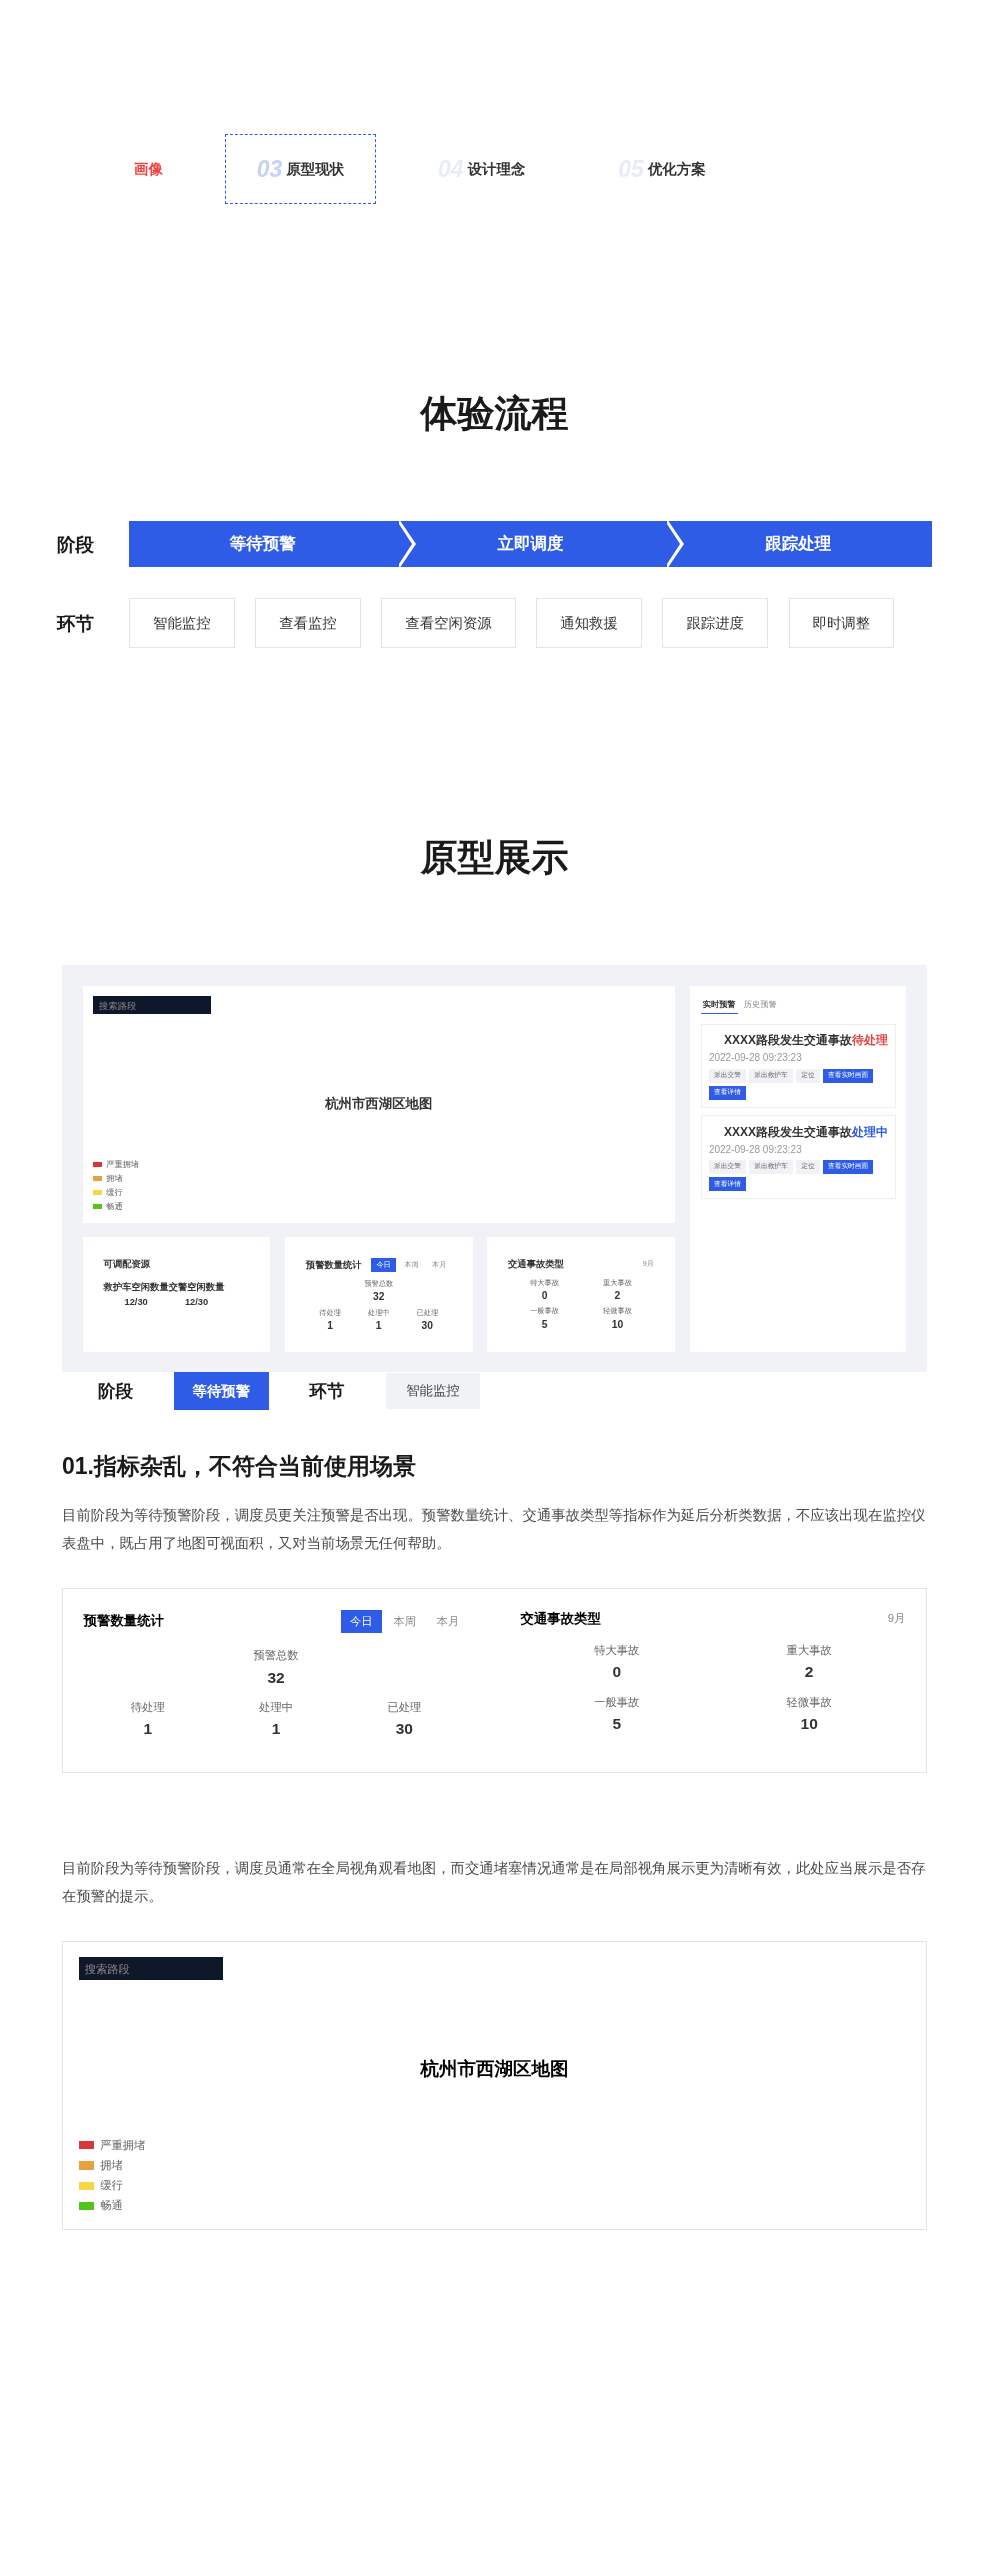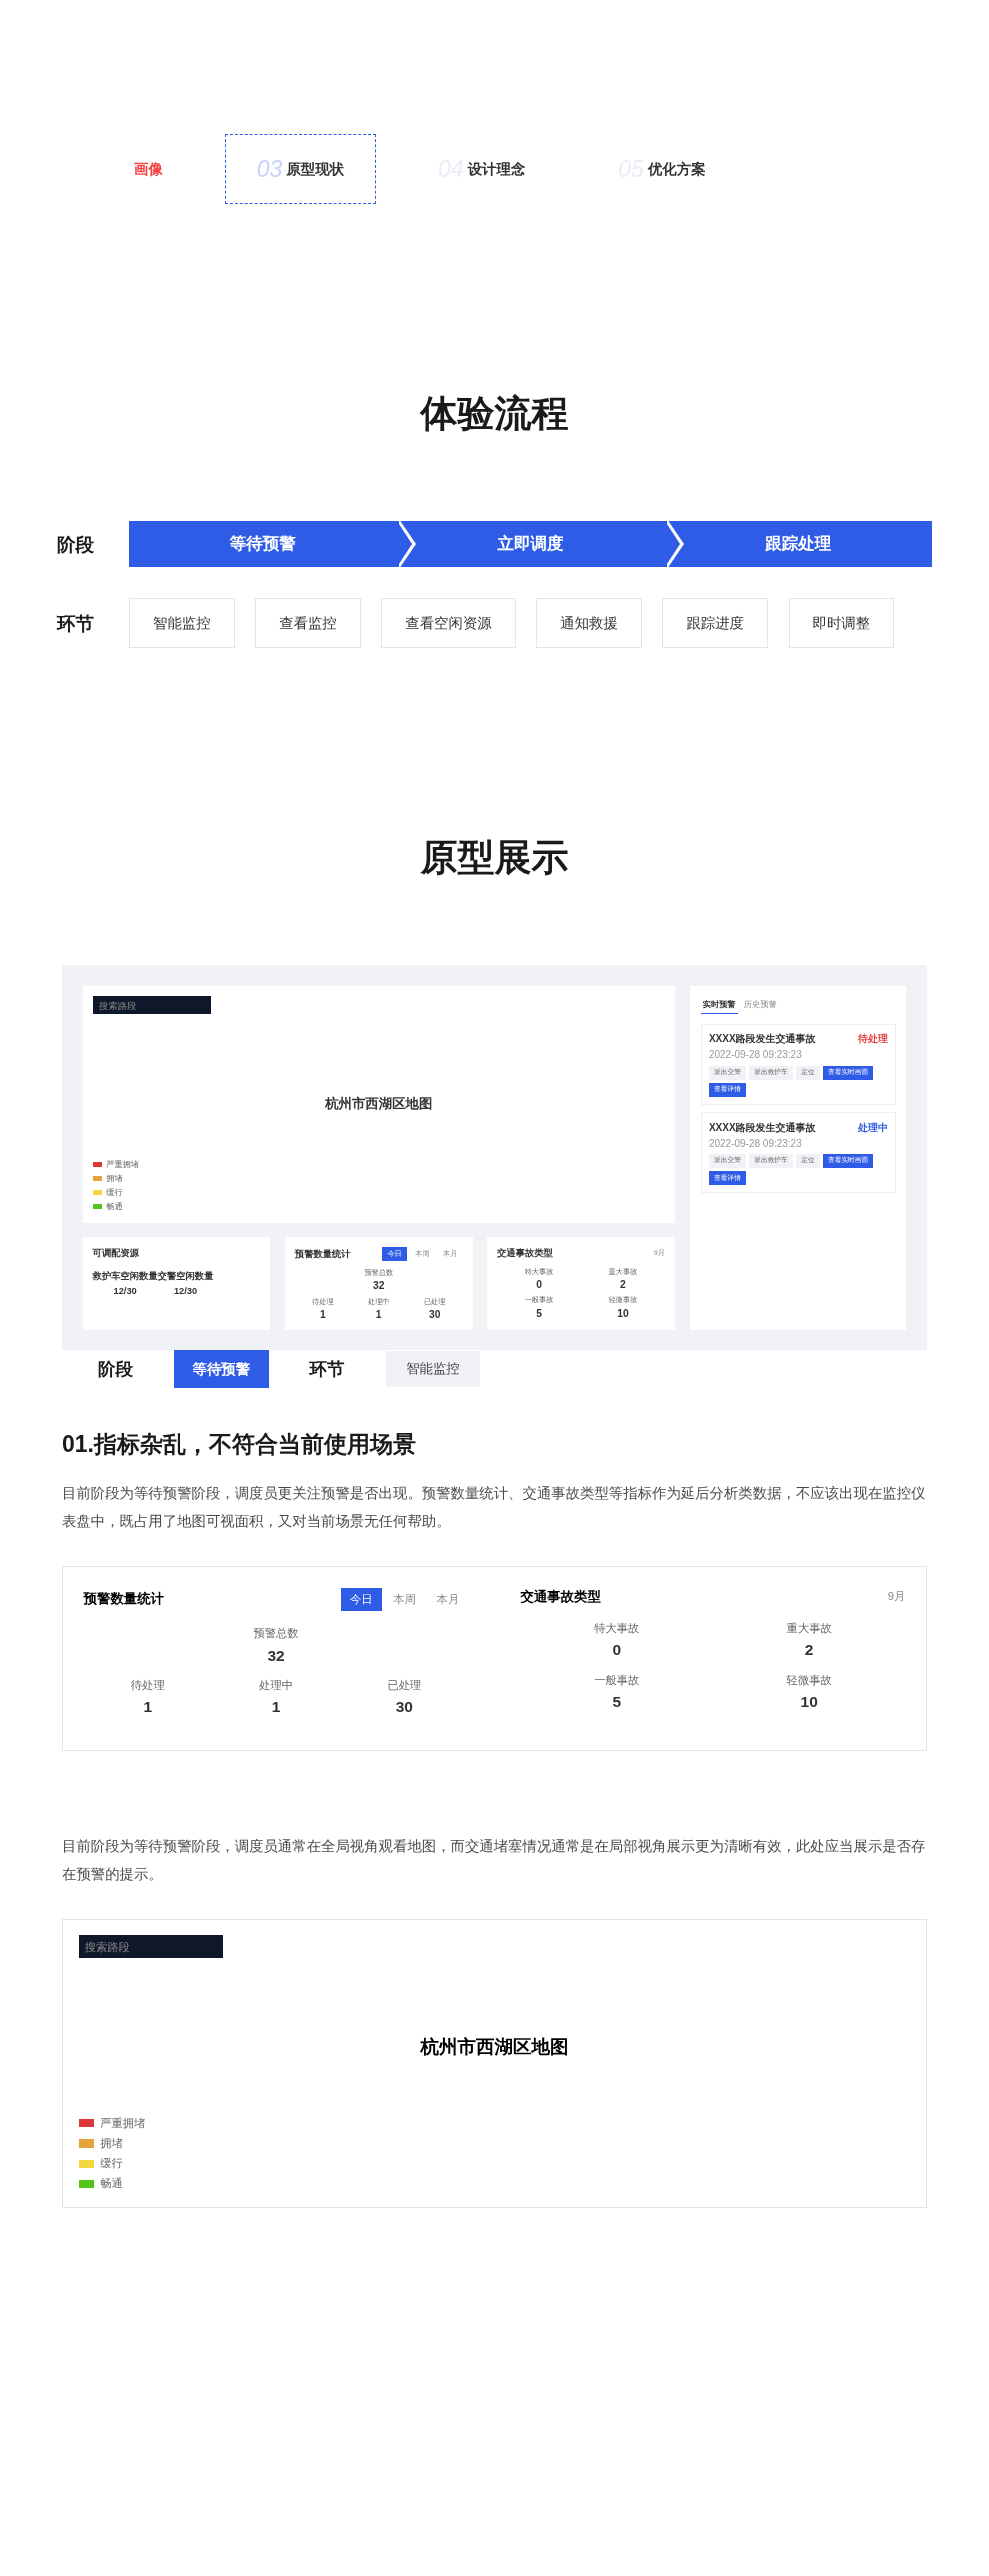--- a/index.html
+++ b/index.html
@@ -3,21 +3,21 @@
 <meta charset="utf-8">
 <style>
 *{margin:0;padding:0;box-sizing:border-box}
 body{font-family:-apple-system,"PingFang SC","Microsoft YaHei",sans-serif;background:#f7f8fa}
 .page{width:989px;min-height:3959px;position:relative;margin:0 auto;background:#fff}
 
 
 .nav-tabs{display:flex;gap:31px;padding:134px 0 0 103px;align-items:center}
 .nav-tab{padding:20.6px 31px;background:#fff;font-size:14.4px;font-weight:600;color:#333;display:flex;align-items:center;gap:4.1px;white-space:nowrap}
 .nav-tab.outlined{border:1px dashed #2e5ce6}
-.nav-tab .num{color:#e8ecf7;font-size:23px;font-weight:400;font-style:italic}
+.nav-tab .num{color:#e8ecf7;font-size:23px;font-weight:700;font-style:italic}
 .nav-tab.outlined .num{color:#c5d3fb}
 .nav-tab.faded{color:#ef4444}
 
 
 .section-title{text-align:center;font-size:37px;font-weight:900;color:#1a1a1a;margin:185px 0 82px}
 
 
 .flow-wrap{padding:0 57px}
 .flow-row{display:flex;align-items:center;margin-bottom:31px}
 .flow-label{width:72px;font-size:18.5px;font-weight:900;color:#1a1a1a}
@@ -33,38 +33,38 @@
 .proto-wrap{padding:0 62px}
 .proto{background:#f0f2f5;padding:20.6px;display:flex;gap:15.5px}
 .proto-main{flex:1;display:flex;flex-direction:column;gap:14.4px}
 .proto-map{background:#fff;height:237px;position:relative;padding:10.3px}
 .proto-search{width:118px;height:18.5px;background:#0f172a;font-size:9.3px;color:#888;padding:4.1px 6.2px}
 .proto-map-title{position:absolute;top:50%;left:50%;transform:translate(-50%,-50%);font-size:13.4px;font-weight:700;color:#333}
 .proto-legend{position:absolute;left:10.3px;bottom:10.3px}
 .proto-legend div{display:flex;align-items:center;gap:4.1px;font-size:8.2px;color:#666;margin-top:3.1px}
 .proto-legend i{width:9.3px;height:5.2px;display:inline-block}
 .proto-row{display:flex;gap:14.4px}
-.proto-card{background:#fff;flex:1;padding:10px}
+.proto-card{background:#fff;flex:1;padding:21px}
 .proto-card-title{font-size:9.3px;font-weight:700;color:#333;margin-bottom:7.2px}
 .proto-res{display:flex;}
 .proto-res div{font-size:7.7px;color:#666;text-align:center}
 .proto-res div span{display:block;font-size:9.3px;color:#333;font-weight:600;margin-top:3.1px}
 .proto-stat-head{display:flex;justify-content:space-between;align-items:center;margin-bottom:7.2px}
 .proto-tabs{display:flex;gap:3.1px}
 .proto-tab{font-size:7.2px;padding:2.1px 5.2px;color:#888}
 .proto-tab.active{background:#2e5ce6;color:#fff}
 .proto-grid{display:flex;justify-content:space-around;text-align:center}
 .proto-grid-item{font-size:7.2px;color:#666}
 .proto-grid-item .v{display:block;font-size:10.3px;color:#333;font-weight:700;margin-top:2.1px}
 .proto-side{width:216px;background:#fff;padding:10.3px}
 .proto-side-tabs{display:flex;gap:4.1px;margin-bottom:10px}
 .proto-side-tab{font-size:8.2px;padding:3.1px 2.1px;color:#888}
 .proto-side-tab.active{color:#333;font-weight:700;border-bottom:1.5px solid #2e5ce6}
 .proto-alert{border:0.5px solid #eee;padding:7.2px;margin-bottom:7.2px}
-.proto-alert-head{display:flex;justify-content:space-between;font-size:10px;font-weight:700;color:#333;margin-bottom:3.1px}
+.proto-alert-head{display:flex;justify-content:flex-end;font-size:12px;font-weight:700;color:#333;margin-bottom:3.1px}
 .proto-alert-status{color:#e64545;font-weight:700}
 .proto-alert-time{font-size:10px;color:#999;margin-bottom:5.2px}
 .proto-alert-btns{display:flex;flex-wrap:wrap;gap:3.1px}
 .proto-btn{font-size:6.7px;padding:2.6px 5.2px;background:#f0f2f5;color:#666}
 .proto-btn.blue{background:#2e5ce6;color:#fff}
 
 
 .prob-header{padding:0 98px;display:flex;align-items:center;gap:41px;margin-bottom:41px}
 .prob-tag{font-size:17.5px;font-weight:900;color:#1a1a1a}
 .prob-badge{background:#2e5ce6;color:#fff;font-size:14.4px;font-weight:700;padding:9.3px 18.5px}

